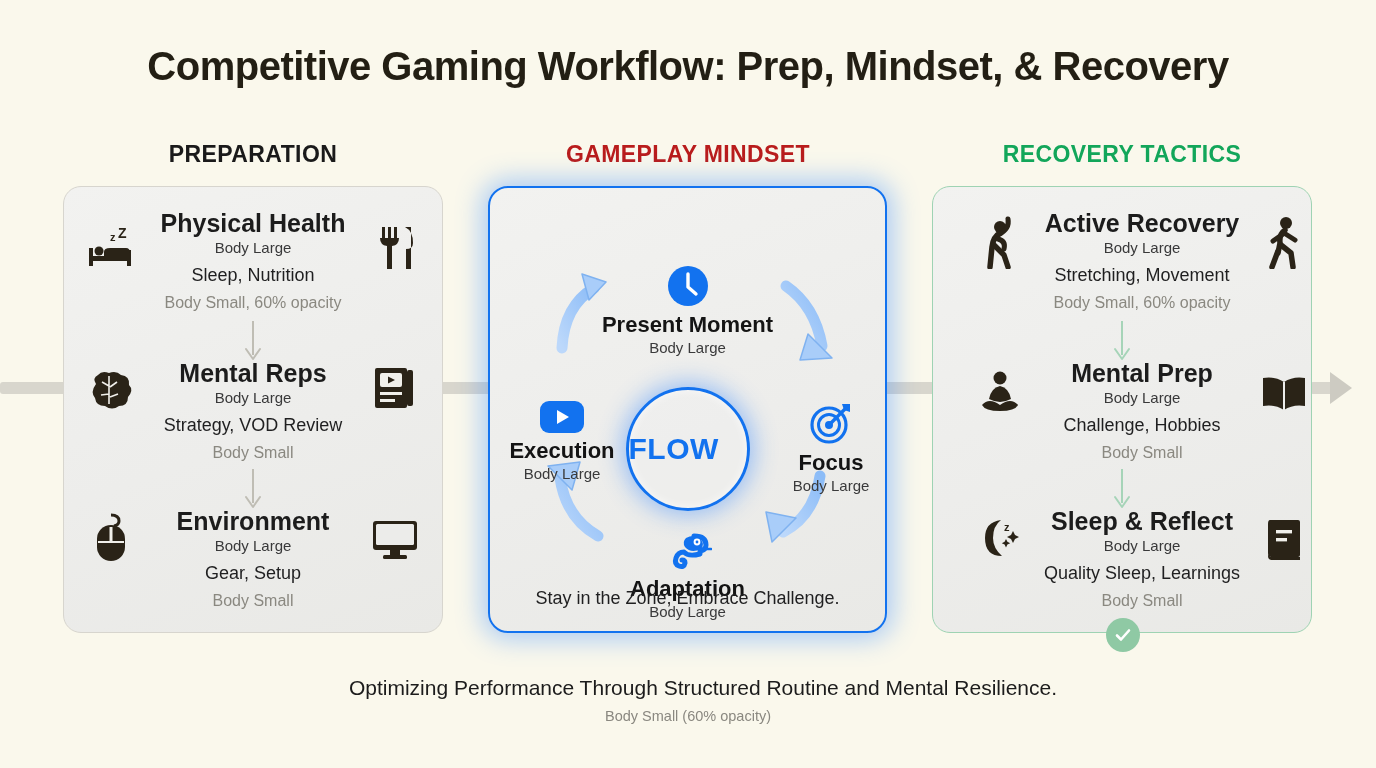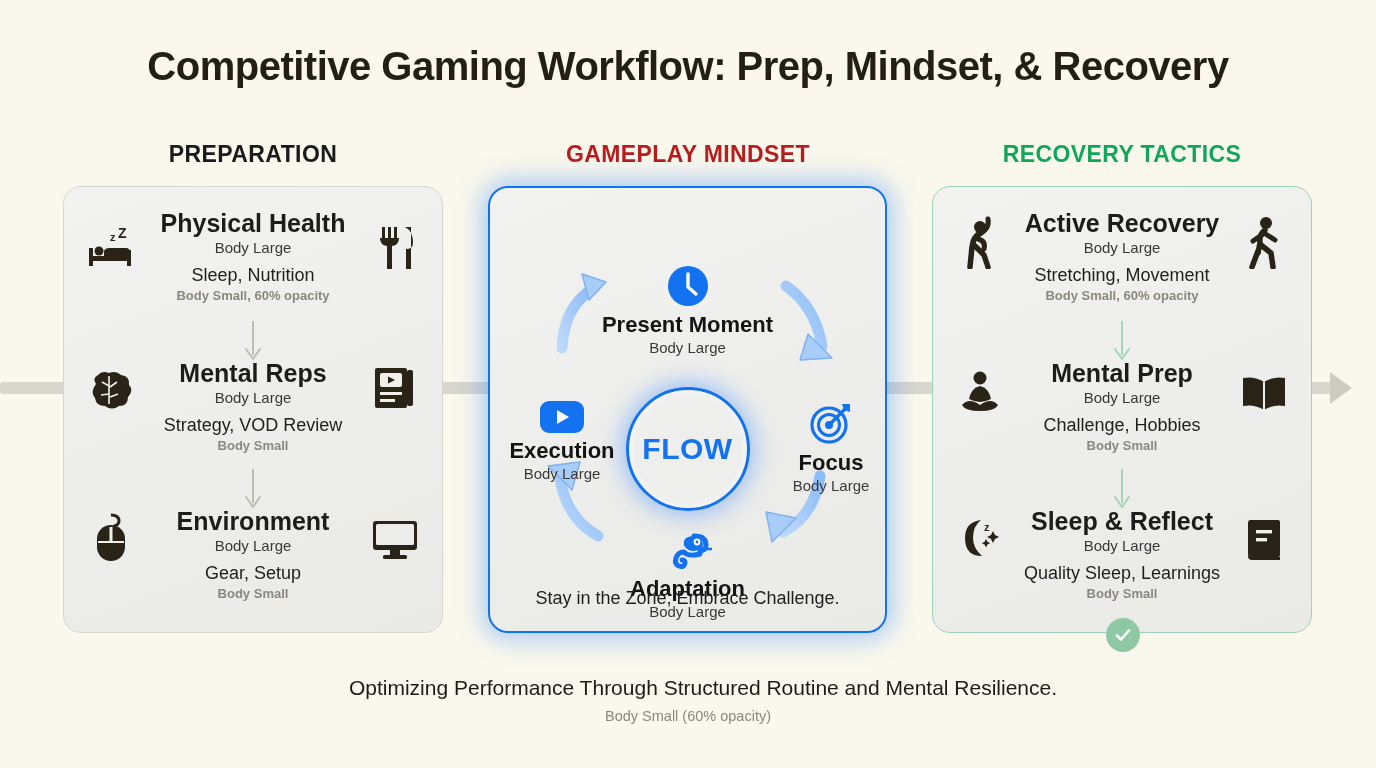--- a/index.html
+++ b/index.html
@@ -55,31 +55,31 @@
     left:63px; top:186px; width:380px; height:447px;
     border:1px solid #d7d5ce; border-radius:18px;
   }
   #panel-mind {
     left:488px; top:186px; width:399px; height:447px;
     border:2.5px solid #1272ef; border-radius:20px;
     box-shadow:0 0 26px 6px rgba(60,140,255,0.42);
   }
   #panel-rec {
     left:932px; top:186px; width:380px; height:447px;
-    border:1.5px solid #9ed3b3; border-radius:18px;
+    border:1.5px solid #9ed3b3; border-radius:18px;padding-left:20px;
   }
 
   
   .step { position:absolute; width:100%; text-align:center; }
   .step .s-title {
     font-size:25px; font-weight:bold; color:#1c1c1c; line-height:1.12;
   }
   .step .s-sub1 { font-size:15px; color:#39393a; margin-top:2px; }
   .step .s-desc { font-size:18px; color:#1f1f20; margin-top:9px; }
-  .step .s-sub2 { font-size:13px; color:#8a8880; margin-top:2px;font-weight:bold; }
+  .step .s-sub2 { font-size:16px; color:#8a8880; margin-top:8px; }
 
   .ico {
     position:absolute; width:54px; height:54px;
     display:flex; align-items:center; justify-content:center;
   }
   .ico.left  { left:20px; }
   .ico.right { right:20px; }
   .ico svg { display:block; }
 
   
@@ -98,21 +98,21 @@
   #node-focus   { left:256px; top:212px; width:170px; }
   #node-exec    { left:-28px; top:212px; width:200px; }
   #node-adapt   { left:50%; top:342px; transform:translateX(-50%); width:260px; }
 
   .node-ico { display:flex; justify-content:center; margin-bottom:5px; }
 
   #flow-circle {
     position:absolute; left:50%; top:199px; transform:translateX(-50%);
     width:124px; height:124px; border-radius:50%;
     border:3px solid #1272ef;
-    display:flex; align-items:center; justify-content:center;
+    display:flex; align-items:center; 
     box-shadow:0 0 22px 5px rgba(60,140,255,0.45), inset 0 0 10px rgba(255,255,255,0.7);
     background:rgba(255,255,255,0.10);
   }
   #flow-circle span {
     font-size:30px; font-weight:bold; color:#1272ef; letter-spacing:0.5px;
   }
 
   #mind-footer {
     position:absolute; left:0; bottom:22px; width:100%;
     text-align:center; font-size:18px; color:#1f1f20;

